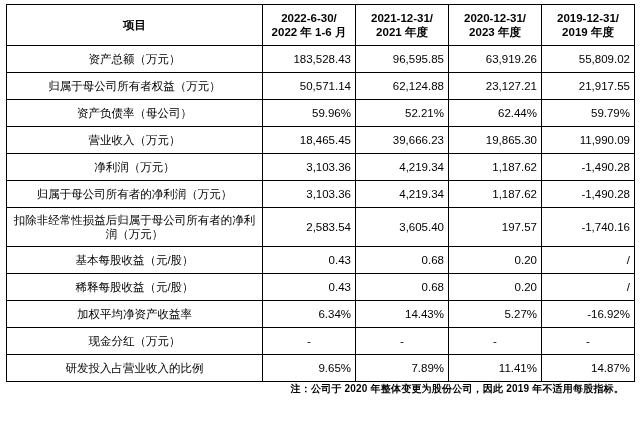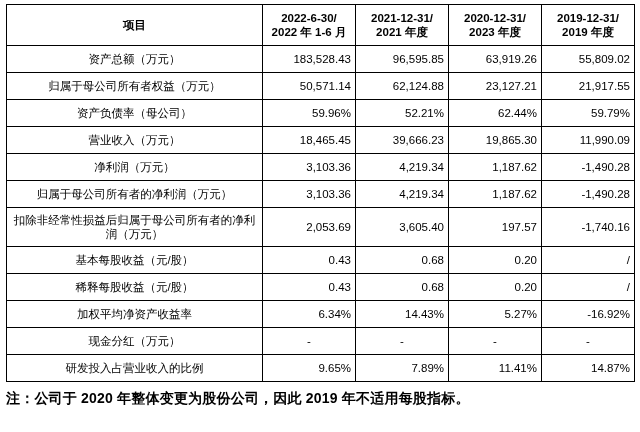--- a/index.html
+++ b/index.html
@@ -55,23 +55,23 @@
   td.num.center {
     text-align: center;
   }
   tr.tall td {
     height: 32px;
   }
   tr.norm td {
     height: 20px;
   }
   .note {
-    margin-top: 8px;
-    font-size: 14px;
-    text-align: left;
+    margin-top: 0;
+    font-size: 10px;
+    text-align: right;
     font-weight: bold;
     letter-spacing: 0.2px;
   }
   .hdr-line { display: block; }
 </style>
 </head>
 <body>
 
 <div class="page">
 
@@ -151,21 +151,21 @@
       <tr class="norm">
         <td class="label">归属于母公司所有者的净利润（万元）</td>
         <td class="num">3,103.36</td>
         <td class="num">4,219.34</td>
         <td class="num">1,187.62</td>
         <td class="num">-1,490.28</td>
       </tr>
 
       <tr class="tall">
         <td class="label">扣除非经常性损益后归属于母公司所有者的净利润（万元）</td>
-        <td class="num">2,053.69</td>
+        <td class="num">2,583.54</td>
         <td class="num">3,605.40</td>
         <td class="num">197.57</td>
         <td class="num">-1,740.16</td>
       </tr>
 
       <tr class="norm">
         <td class="label">基本每股收益（元/股）</td>
         <td class="num">0.43</td>
         <td class="num">0.68</td>
         <td class="num">0.20</td>

